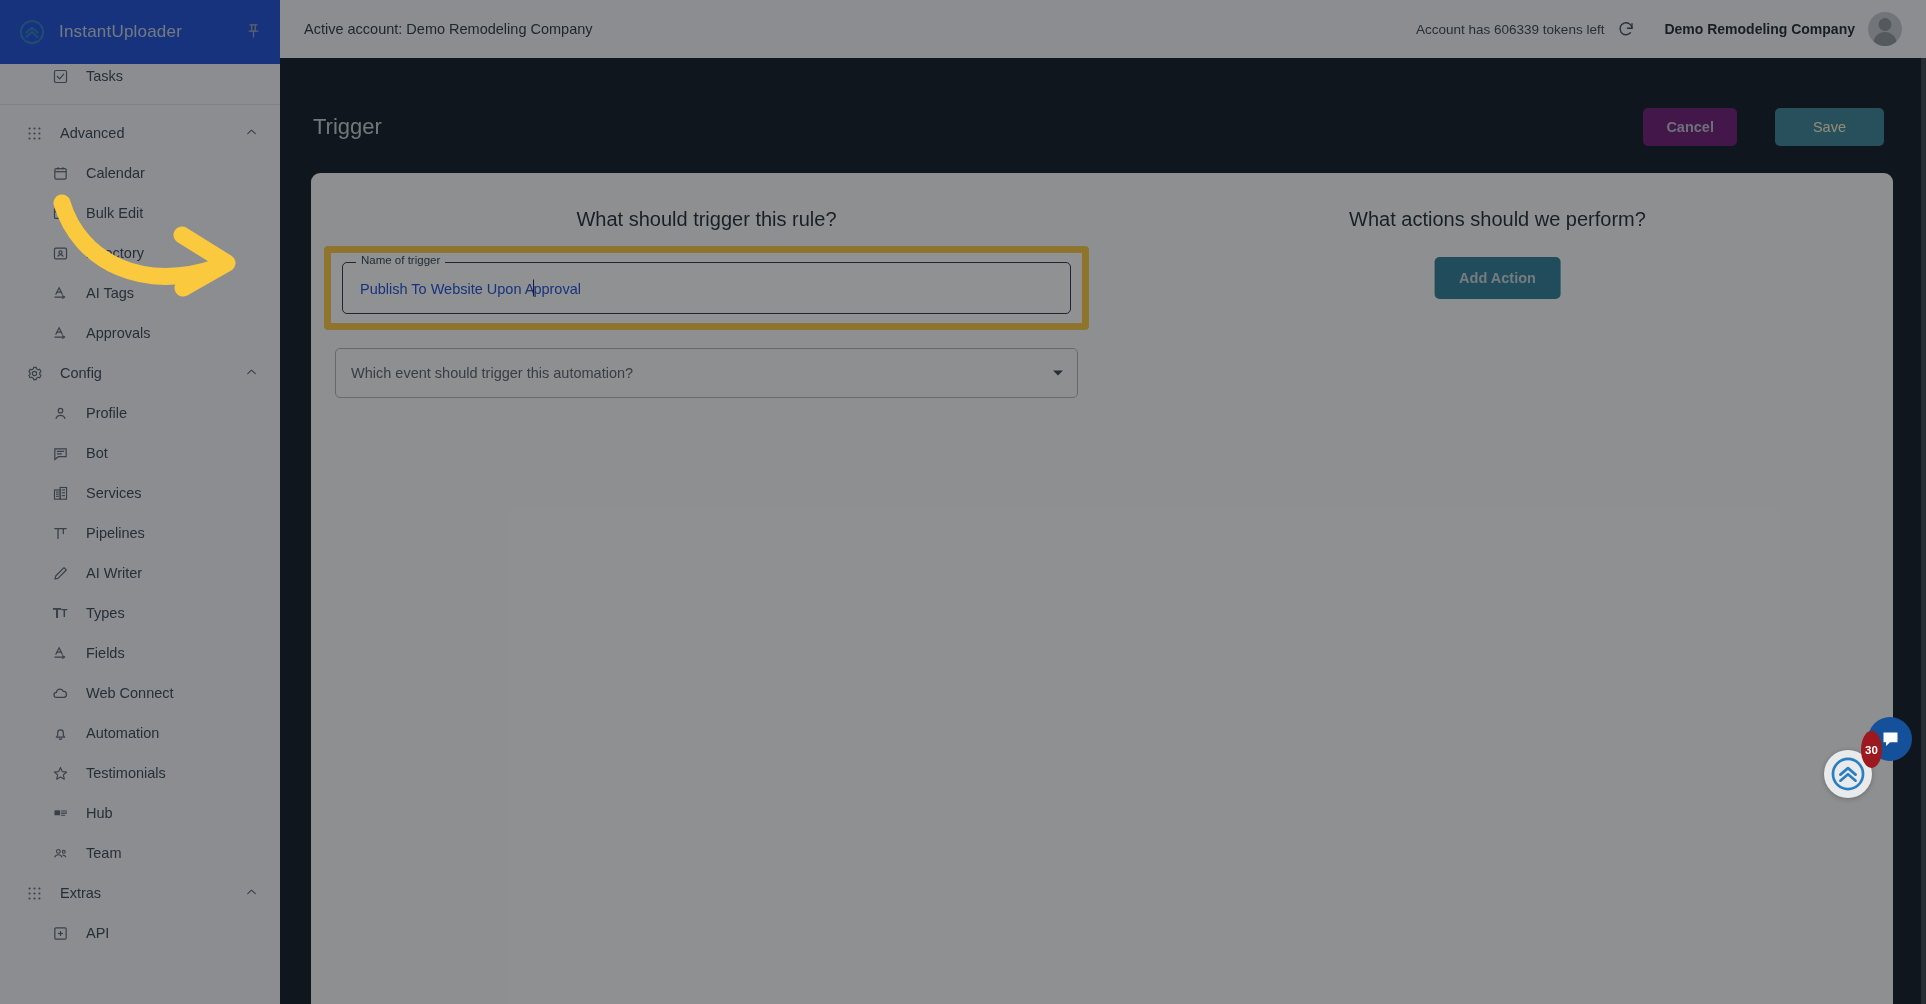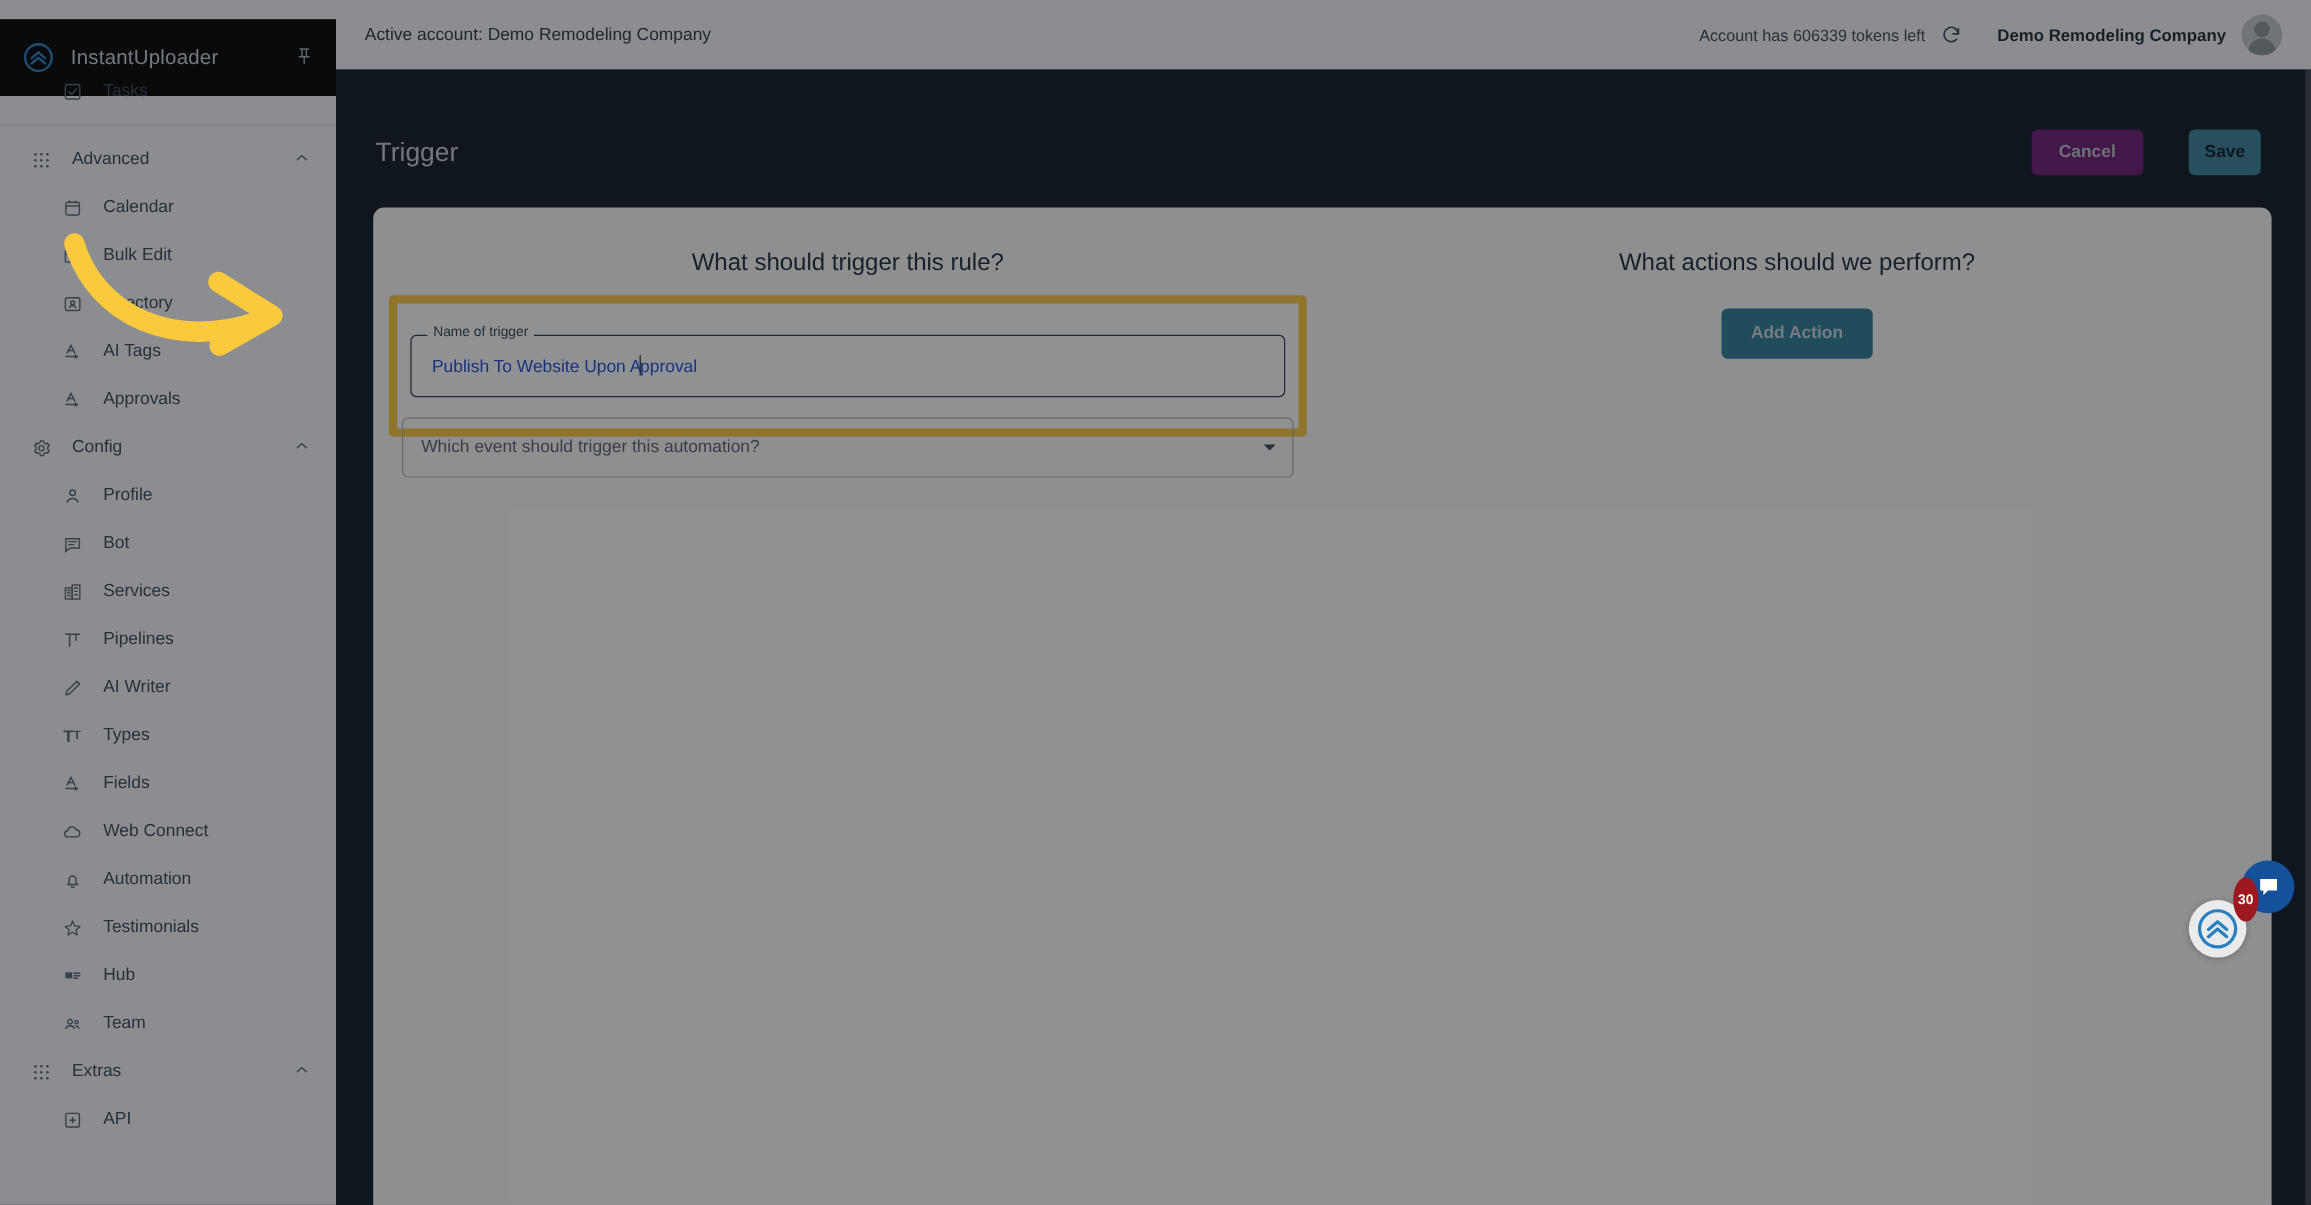--- a/index.html
+++ b/index.html
@@ -11,22 +11,22 @@
   }
   #root { position: relative; width: 1926px; height: 1004px; overflow: hidden; }
 
   
   .sidebar {
     position: absolute; left: 0; top: 0; width: 280px; height: 1004px;
     background: #f7f8f9;
     overflow: hidden;
   }
   .sidebar-brand {
-    position: absolute; left: 0; top: 16px; width: 280px; height: 64px;
-    background: #000000;
+    position: absolute; left: 0; top: 0; width: 280px; height: 64px;
+    background: #1d4ed8;
     display: flex; align-items: center; padding: 0 18px;
   }
   .brand-logo { width: 28px; height: 28px; flex: 0 0 28px; }
   .brand-name {
     color: #c9d2da; font-size: 17px; margin-left: 13px; letter-spacing: .2px;
     white-space: nowrap;
   }
   .pin-icon {
     margin-left: auto; color: #9aa6b2; font-size: 17px; line-height: 1;
   }
@@ -86,22 +86,22 @@
   .head-actions {
     position: absolute; right: 42px; top: 50%; transform: translateY(-50%);
     display: flex; align-items: center; gap: 38px;
   }
   .btn-cancel {
     background: #701a75; color: #b9c2ca; border: none; border-radius: 5px;
     font-size: 14.5px; font-weight: bold; padding: 11px 23px;
     font-family: "Liberation Sans", sans-serif; cursor: pointer; text-align: right;
   }
   .btn-save {
-    background: #3c8298; color: #0f172a; border: none; border-radius: 5px;
-    font-size: 14.5px; font-weight: bold; padding: 11px 13px;
+    background: #3c8298; color: #fef9c3; border: none; border-radius: 5px;
+    font-size: 14.5px; font-weight: normal; padding: 11px 38px;
     font-family: "Liberation Sans", sans-serif; cursor: pointer;
   }
 
   
   .content-card {
     position: absolute; left: 311px; top: 173px; right: 33px; bottom: -20px;
     background: #fbfcfc; border-radius: 9px 9px 0 0;
   }
   .col-left {
     position: absolute; left: 0; top: 0; width: 50%; height: 100%;
@@ -124,21 +124,21 @@
     position: absolute; left: 17px; top: 50%; transform: translateY(-50%);
     font-size: 14.5px; color: #1d4ed8; white-space: nowrap;
   }
   .caret {
     display: inline-block; width: 1px; height: 17px; background: #1b2630;
     vertical-align: -3px; margin: 0 -1px;
   }
   .highlight-ring {
     position: absolute; left: 13px; right: 13px; top: 73px;
     border: 7px solid #fbc93d; background: #fff; border-radius: 4px;
-    padding: 26px 11px;
+    padding: 9px 11px;
     text-decoration: underline;
   }
   .select-field {
     position: absolute; left: 24px; right: 24px; top: 175px;
     height: 50px; border: 1px solid #aeb5bb; border-radius: 5px;
     background: transparent;
   }
   .select-ph {
     position: absolute; left: 15px; top: 50%; transform: translateY(-50%);
     font-size: 14.5px; color: #59626b;

